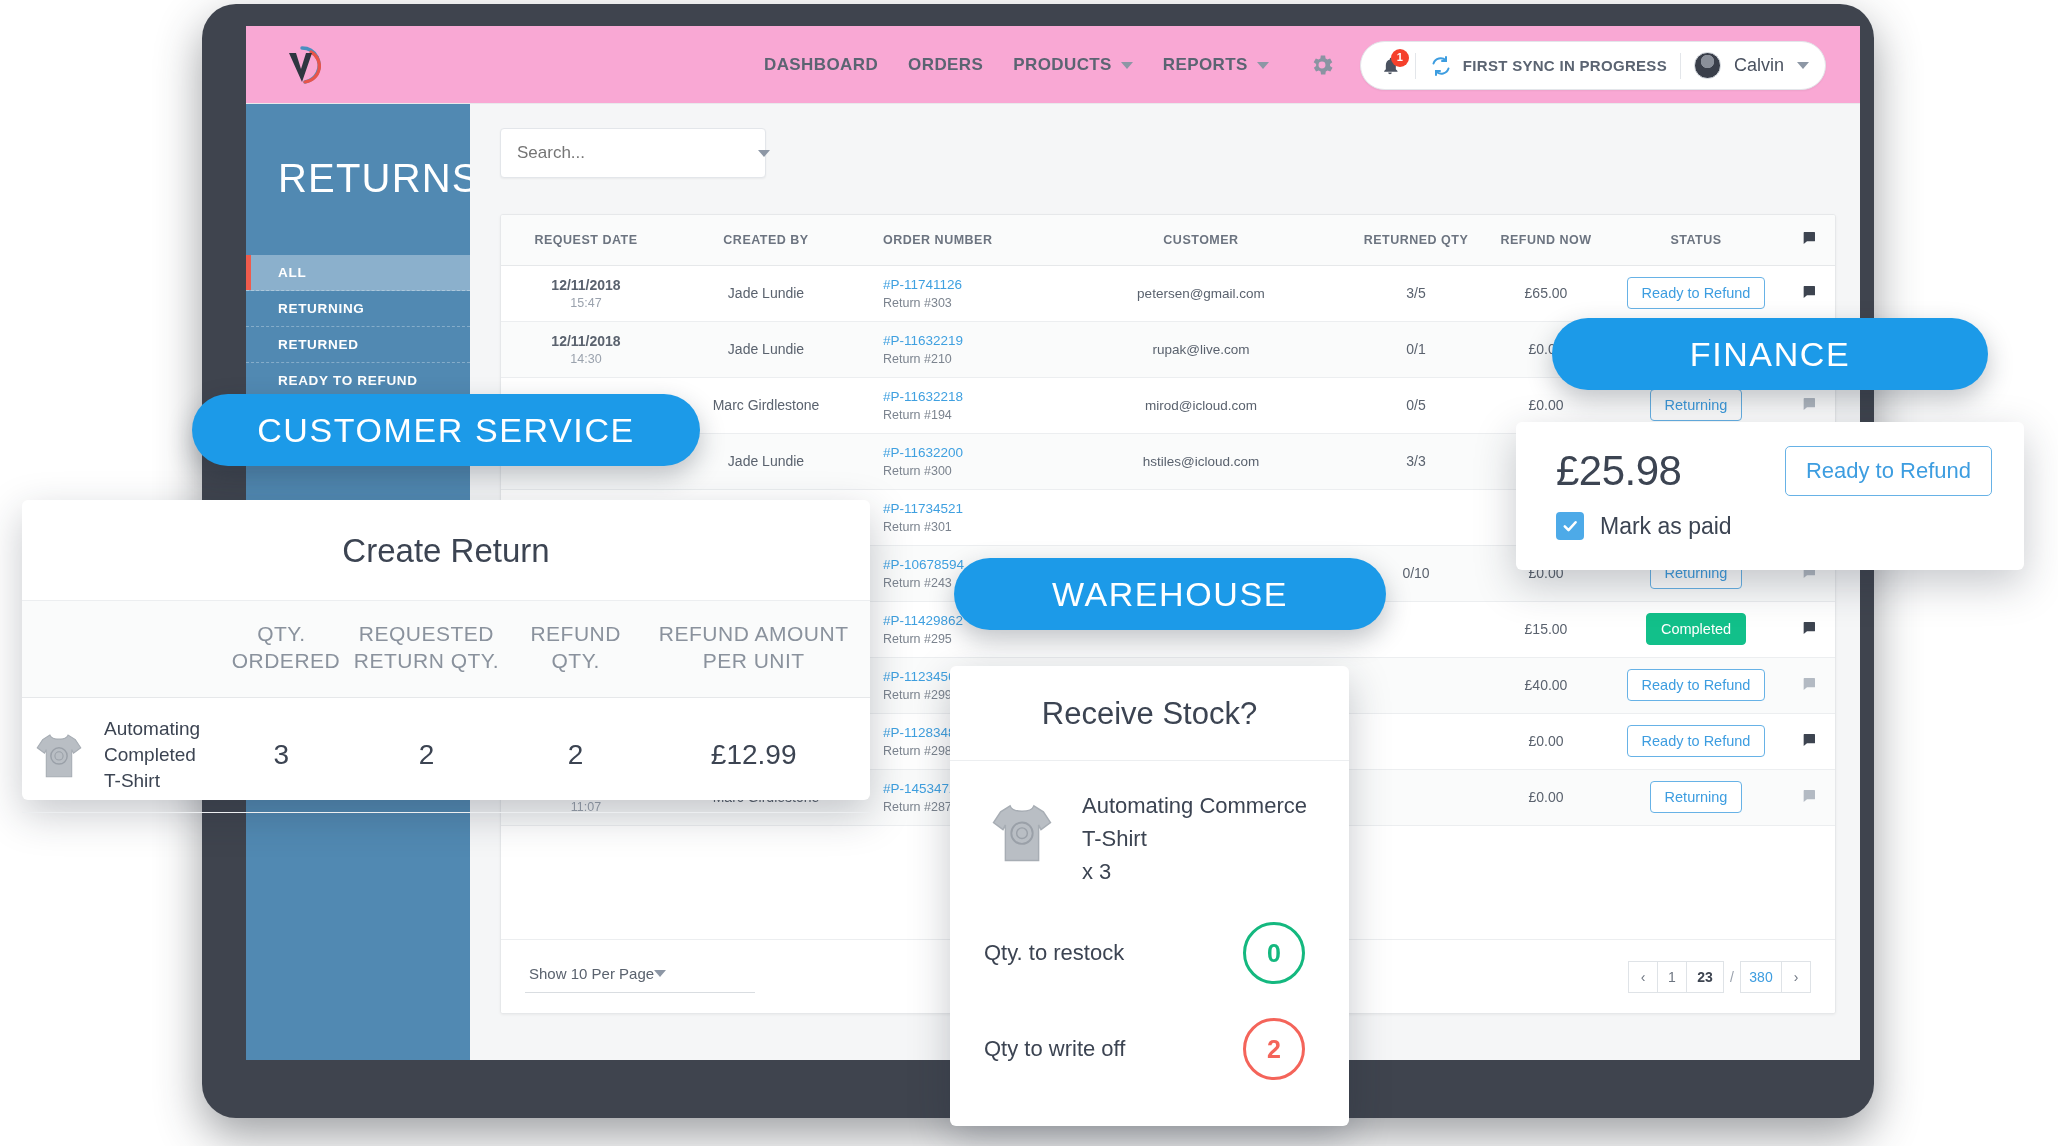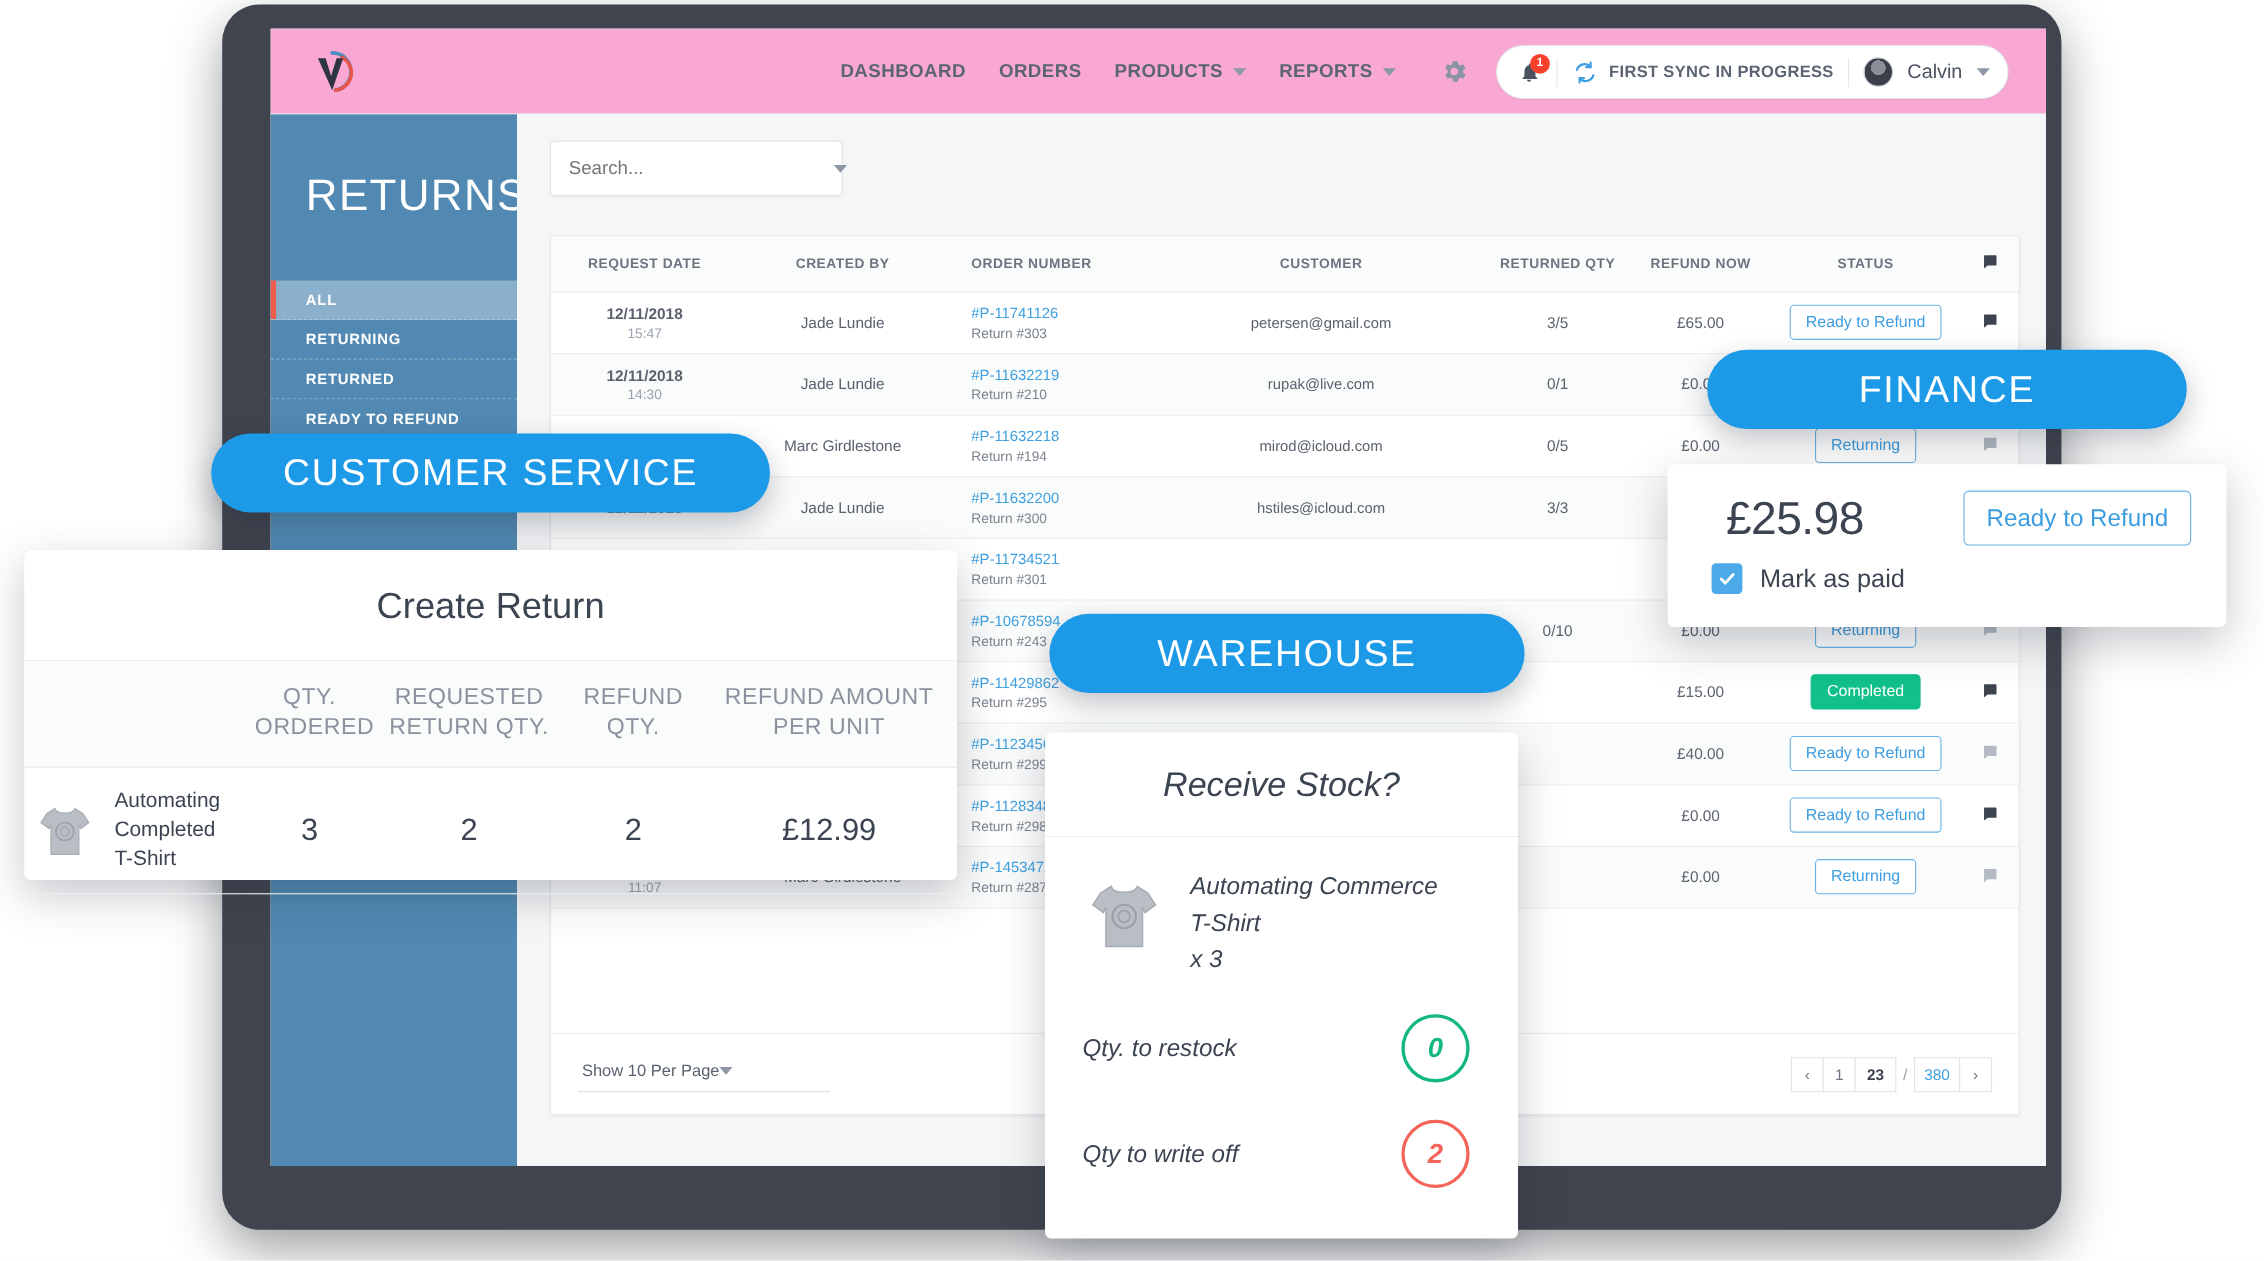--- a/index.html
+++ b/index.html
@@ -275,36 +275,36 @@
   .cr-prod {
     display:flex;align-items:center;gap:16px; text-align:left;
     font-size: 19px; color:#3c4452; line-height:1.38;
   }
   .tshirt {
     width:58px;height:58px;flex:none;
   }
 
   
   #card-finance { left: 1516px; top: 422px; width: 508px; height: 148px; }
-  .fin-row1 { display:flex;align-items:center;justify-content:space-between; padding: 24px 32px 0 40px; margin-left: 13px; }
+  .fin-row1 { display:flex;align-items:center;justify-content:space-between; padding: 24px 32px 0 40px; }
   .fin-amount { font-size: 42px; color:#3c4452; font-weight:400; letter-spacing:-.5px;}
   .fin-btn {
     border:1px solid #67b2e6; color:#3d9de0; background:#fff;
     border-radius:5px; font-size: 22px; padding: 11px 20px;
     font-family:"Liberation Sans",sans-serif; cursor:pointer;
   }
   .fin-row2 { display:flex;align-items:center;gap:16px; padding: 16px 0 0 40px; }
   .chk {
     width:28px;height:28px;border-radius:4px;background:#4daae8;
     display:flex;align-items:center;justify-content:center; cursor:pointer;
   }
   .fin-chk-label { font-size:23px;color:#3c4452; }
 
   
-  #card-receive { left: 950px; top: 666px; width: 430px; height: 460px; font-style: italic; }
+  #card-receive { left: 950px; top: 666px; width: 399px; height: 460px; }
   #card-receive .rs-title {
     text-align:center;font-size:31px;color:#3c4452;padding: 30px 0 0 0;font-weight:400;
   }
   #card-receive .rs-div { border-top:1px solid #eceef0; margin-top:28px; }
   .rs-prod { display:flex;align-items:flex-start;gap:22px; padding: 28px 0 0 34px; }
   .rs-prod .tshirt-lg { width: 76px; height: 86px; flex:none; }
   .rs-ptext { font-size: 22px; color:#3c4452; line-height:1.5; }
   .rs-row { display:flex;align-items:center;justify-content:space-between; padding: 0 44px 0 34px; margin-top: 34px;}
   .rs-label { font-size: 22px; color:#3c4452; }
   .circ {

